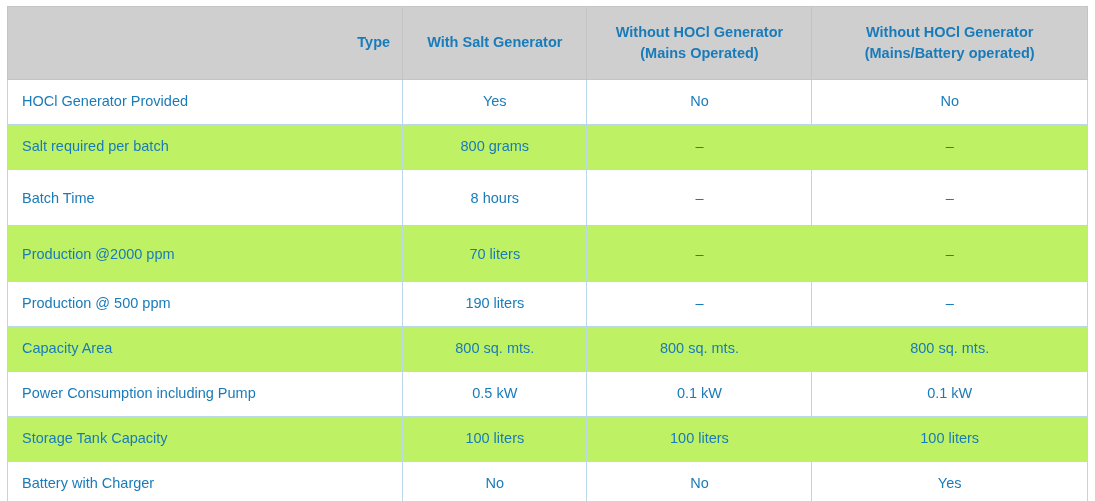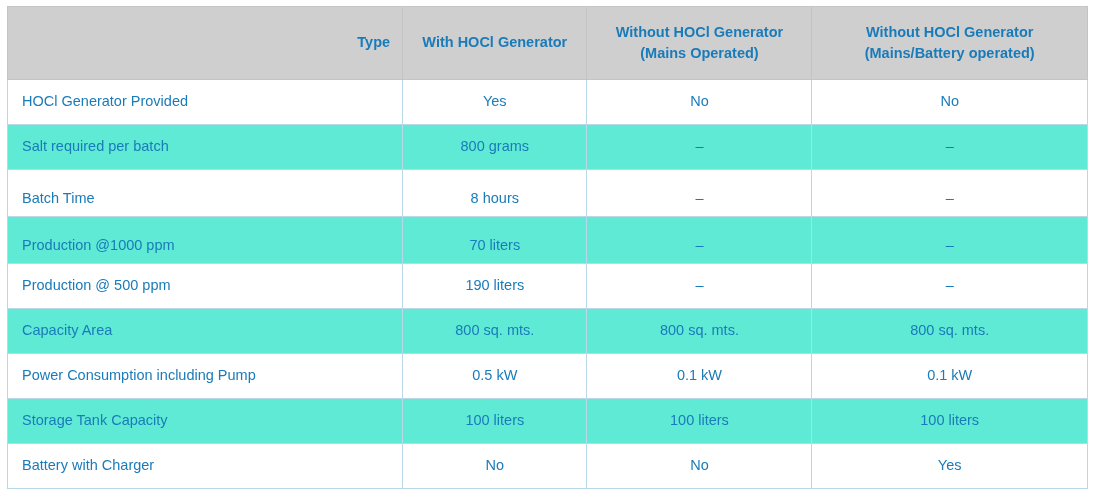--- a/index.html
+++ b/index.html
@@ -55,49 +55,49 @@
     text-align: center;
     vertical-align: middle;
     height: 22px;
     margin-top: 44px;
   }
   table.spec tbody td.label {
     text-align: left;
     padding-left: 14px;
   }
   table.spec tbody tr.alt td {
-    background: #5eead4;
+    background: #bef264;
   }
   table.spec tbody tr.plain td {
     background: #ffffff;
   }
   table.spec tbody tr.tall td {
     padding-top: 18px;
-    padding-bottom: 6px;
+    padding-bottom: 15px;
   }
 </style>
 </head>
 <body>
 
 <div class="wrap">
 
   <table class="spec">
     <colgroup>
       <col class="c0">
         <col class="c1">
         <col class="c2">
         <col class="c3">
     </colgroup>
     <thead>
       <tr>
         <th class="type-head">
           <span>Type</span>
         </th>
         <th>
-          <span>With HOCl Generator</span>
+          <span>With Salt Generator</span>
         </th>
         <th>
           <span>Without HOCl Generator</span><br>
           <span>(Mains Operated)</span>
         </th>
         <th>
           <span>Without HOCl Generator</span><br>
           <span>(Mains/Battery operated)</span>
         </th>
       </tr>
@@ -115,21 +115,21 @@
         <td>–</td>
         <td>–</td>
       </tr>
       <tr class="plain tall">
         <td class="label">Batch Time</td>
         <td>8 hours</td>
         <td>–</td>
         <td>–</td>
       </tr>
       <tr class="alt tall">
-        <td class="label">Production @1000 ppm</td>
+        <td class="label">Production @2000 ppm</td>
         <td>70 liters</td>
         <td>–</td>
         <td>–</td>
       </tr>
       <tr class="plain">
         <td class="label">Production @ 500 ppm</td>
         <td>190 liters</td>
         <td>–</td>
         <td>–</td>
       </tr>

